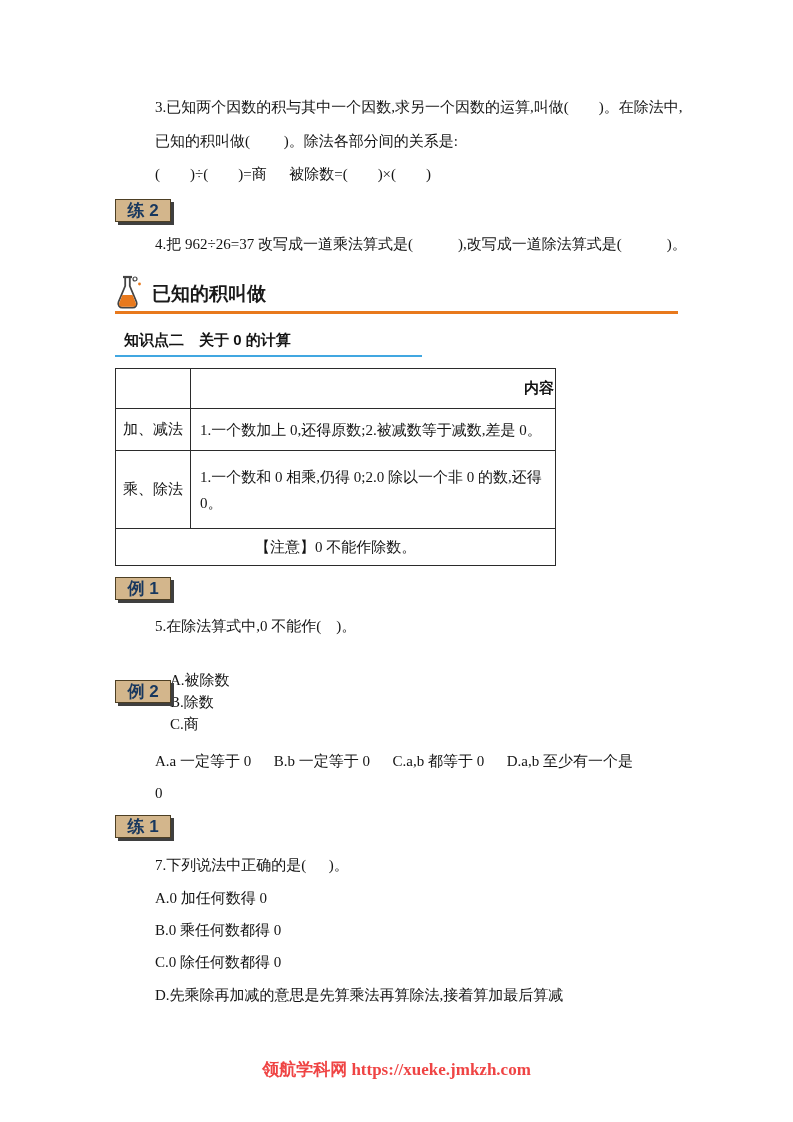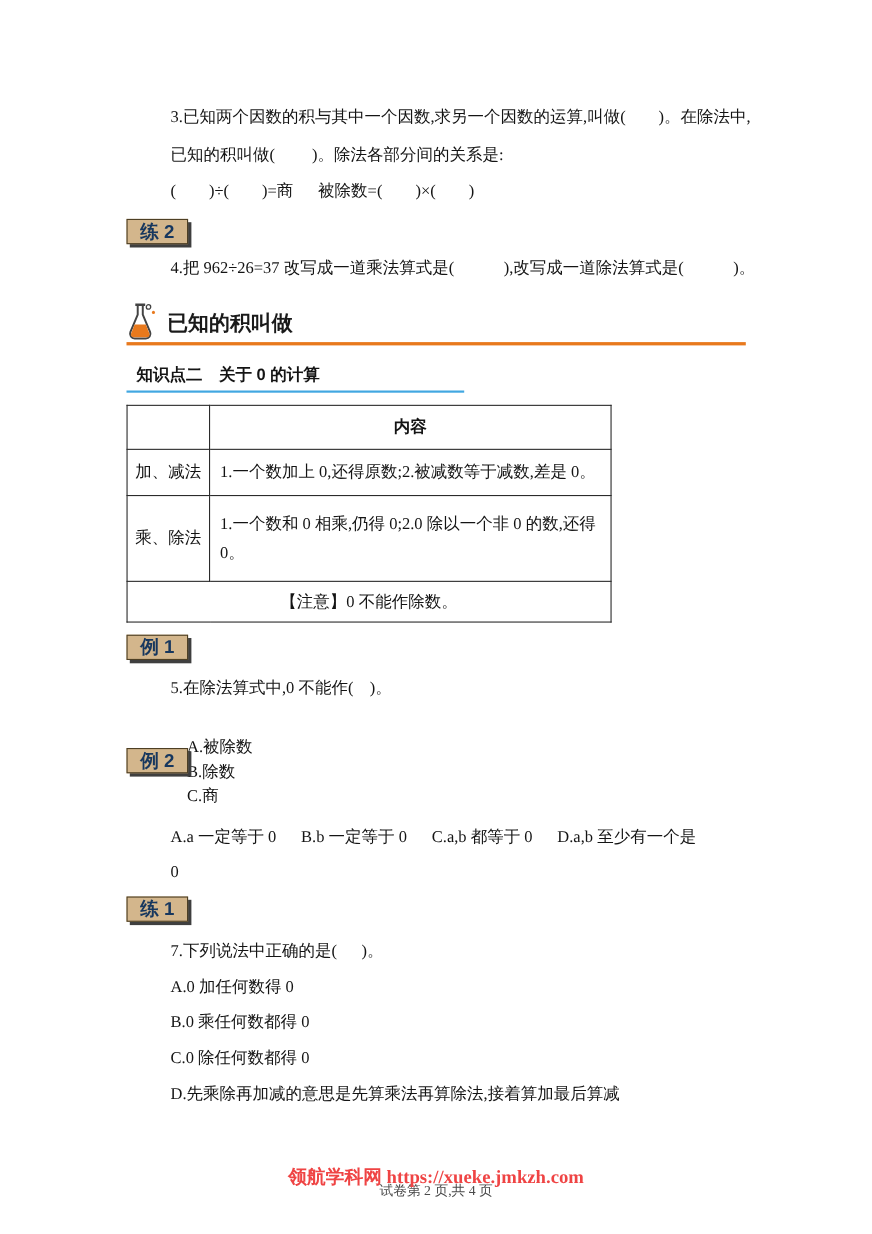--- a/index.html
+++ b/index.html
@@ -26,21 +26,21 @@
     position:absolute;left:124px;top:331px;font-size:15px;font-weight:bold;white-space:pre;
     font-family:"Liberation Sans","DejaVu Sans",sans-serif;
   }
   .rule-blue{position:absolute;left:115px;top:355px;width:307px;height:2px;background:#41a7e1;}
   table.ktable{
     position:absolute;left:115px;top:368px;width:440px;
     border-collapse:collapse;table-layout:fixed;font-size:15px;color:#141414;
   }
   .ktable td{border:1px solid #2b2b2b;}
   .c-label{text-align:center;vertical-align:middle;}
-  .c-head{text-align:center;vertical-align:middle;font-weight:bold;}
+  .c-head{text-align:right;vertical-align:middle;font-weight:bold;}
   .c-body{padding:4px 9px;vertical-align:middle;line-height:26px;}
   .c-note{text-align:center;vertical-align:middle;}
   .opt-a{display:inline-block;width:190px;}
   .opt-b{display:inline-block;width:180px;}
   .italic-var{font-style:italic;}
   .footer-gray{
     position:absolute;top:1074px;left:0;width:100%;text-align:center;
     font-size:12.5px;color:#4a4a4a;z-index:1;white-space:pre;
   }
   .footer-red{
@@ -115,16 +115,15 @@
   <div class="txt" style="top:782px">0</div>
 
   <div class="badge" style="top:815px">练 1</div>
 
   <div class="txt" style="top:854px">7.下列说法中正确的是(      )。</div>
   <div class="txt" style="top:887px">A.0 加任何数得 0</div>
   <div class="txt" style="top:919px">B.0 乘任何数都得 0</div>
   <div class="txt" style="top:951px">C.0 除任何数都得 0</div>
   <div class="txt" style="top:984px">D.先乘除再加减的意思是先算乘法再算除法,接着算加最后算减</div>
 
-  <div class="footer-gray">试卷第 2 页,共 4 页</div>
   <div class="footer-red">领航学科网 https://xueke.jmkzh.com</div>
 
 </div>
 
 </body></html>

